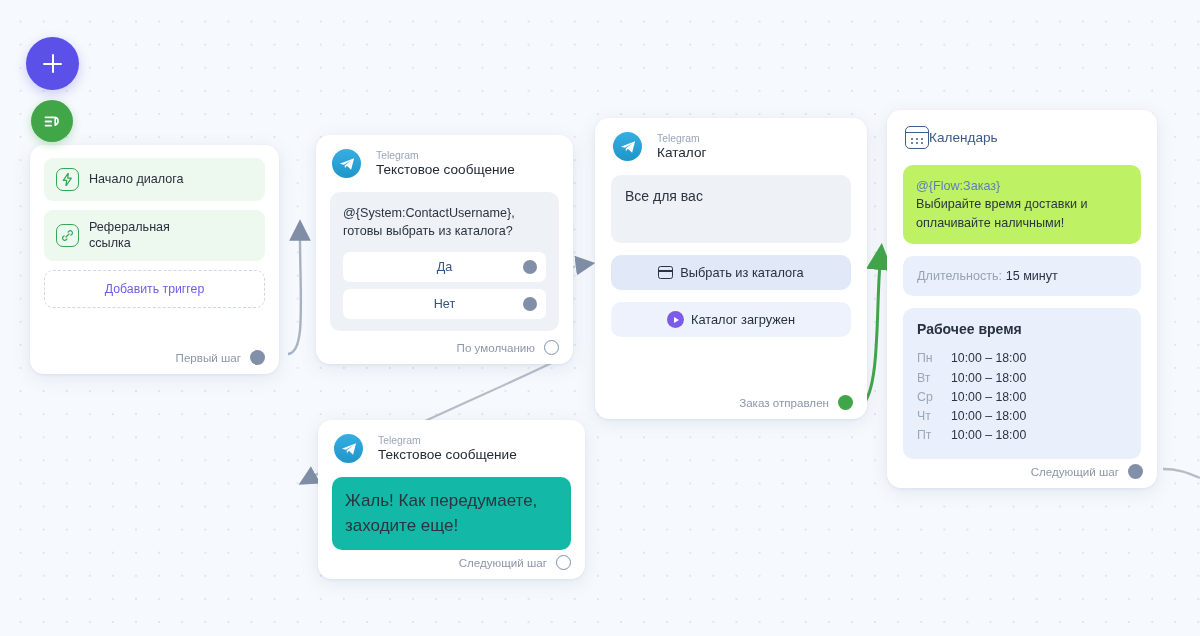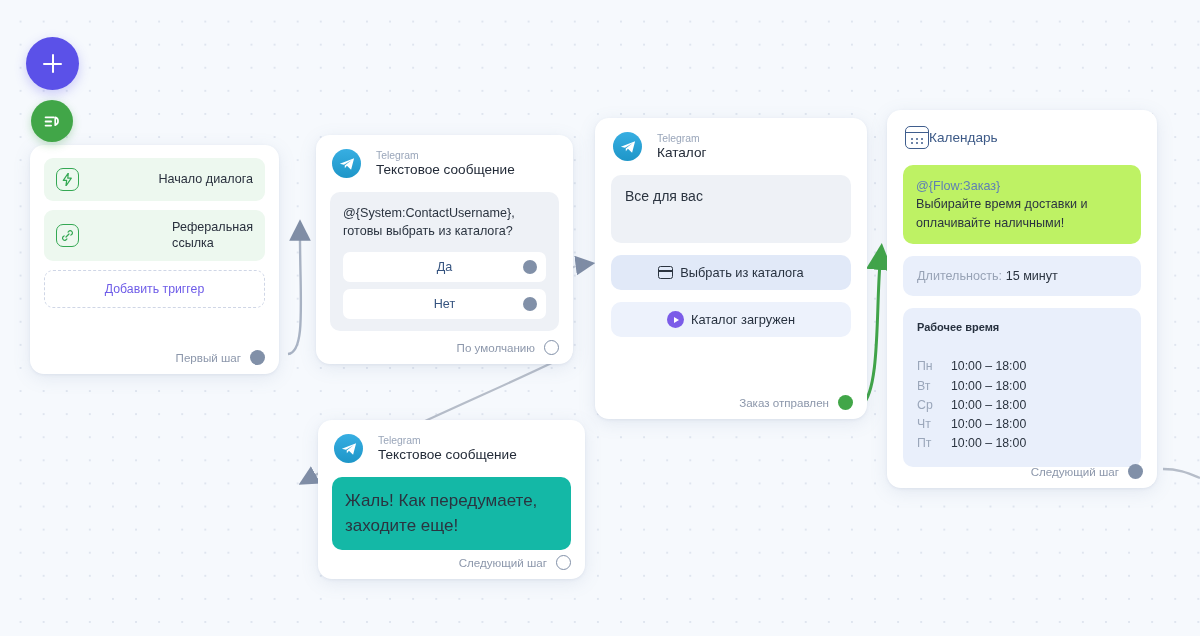--- a/index.html
+++ b/index.html
@@ -63,21 +63,21 @@
     background: #33a852; display:flex; align-items:center; justify-content:center;
   }
   .ico-play-circle:after {
     content:""; width:0; height:0;
     border-left: 6px solid #fff; border-top: 4px solid transparent; border-bottom: 4px solid transparent;
     margin-left: 2px;
   }
   .trigger {
     background: #edf8ef; border-radius: 9px;
     display: flex; align-items: center; gap: 10px;
-    padding: 10px 12px; margin-bottom: 9px; min-height: 41px; justify-content: space-between;
+    padding: 10px 12px; margin-bottom: 9px; min-height: 41px;
   }
   .trigger .lbl { font-size: 12.6px; color: #29303d; line-height: 1.25; }
   .sq-ico {
     flex: 0 0 auto; width: 23px; height: 23px; border-radius: 7px;
     border: 1.4px solid #34a853; display:flex; align-items:center; justify-content:center;
     color: #34a853; font-size: 12px; line-height: 1;
   }
   .add-trigger {
     border: 1.4px dashed #cfd6e6; border-radius: 9px;
     text-align: center; color: #6e5ce8; font-size: 12.3px;
@@ -176,21 +176,21 @@
     background: #bef264; border-radius: 10px; padding: 12px 13px;
     font-size: 12.6px; color: #2b3440; line-height: 1.45; margin-bottom: 12px;
   }
   .cal-bubble .var { color: #5e7fb5; }
   .cal-dur {
     background: #e9effb; border-radius: 10px; padding: 13px 14px;
     font-size: 12.6px; color: #98a3b6; margin-bottom: 12px;
   }
   .cal-dur b { color: #2b3440; font-weight: normal; }
   .cal-hours { background: #e9effb; border-radius: 10px; padding: 13px 14px 14px; }
-  .cal-hours .hdr { font-size: 11px; color: #27313f; font-weight: bold; margin-bottom: 24px; }
+  .cal-hours .hdr { font-size: 14px; color: #27313f; font-weight: bold; margin-bottom: 12px; }
   .cal-hours table { border-collapse: collapse; width: 100%; }
   .cal-hours td { font-size: 12.3px; padding: 2.6px 0; }
   .cal-hours td.d { color: #9aa6ba; width: 34px; }
   .cal-hours td.t { color: #2b3440; }
 </style>
 </head>
 <body>
 
 <div id="canvas">
 

